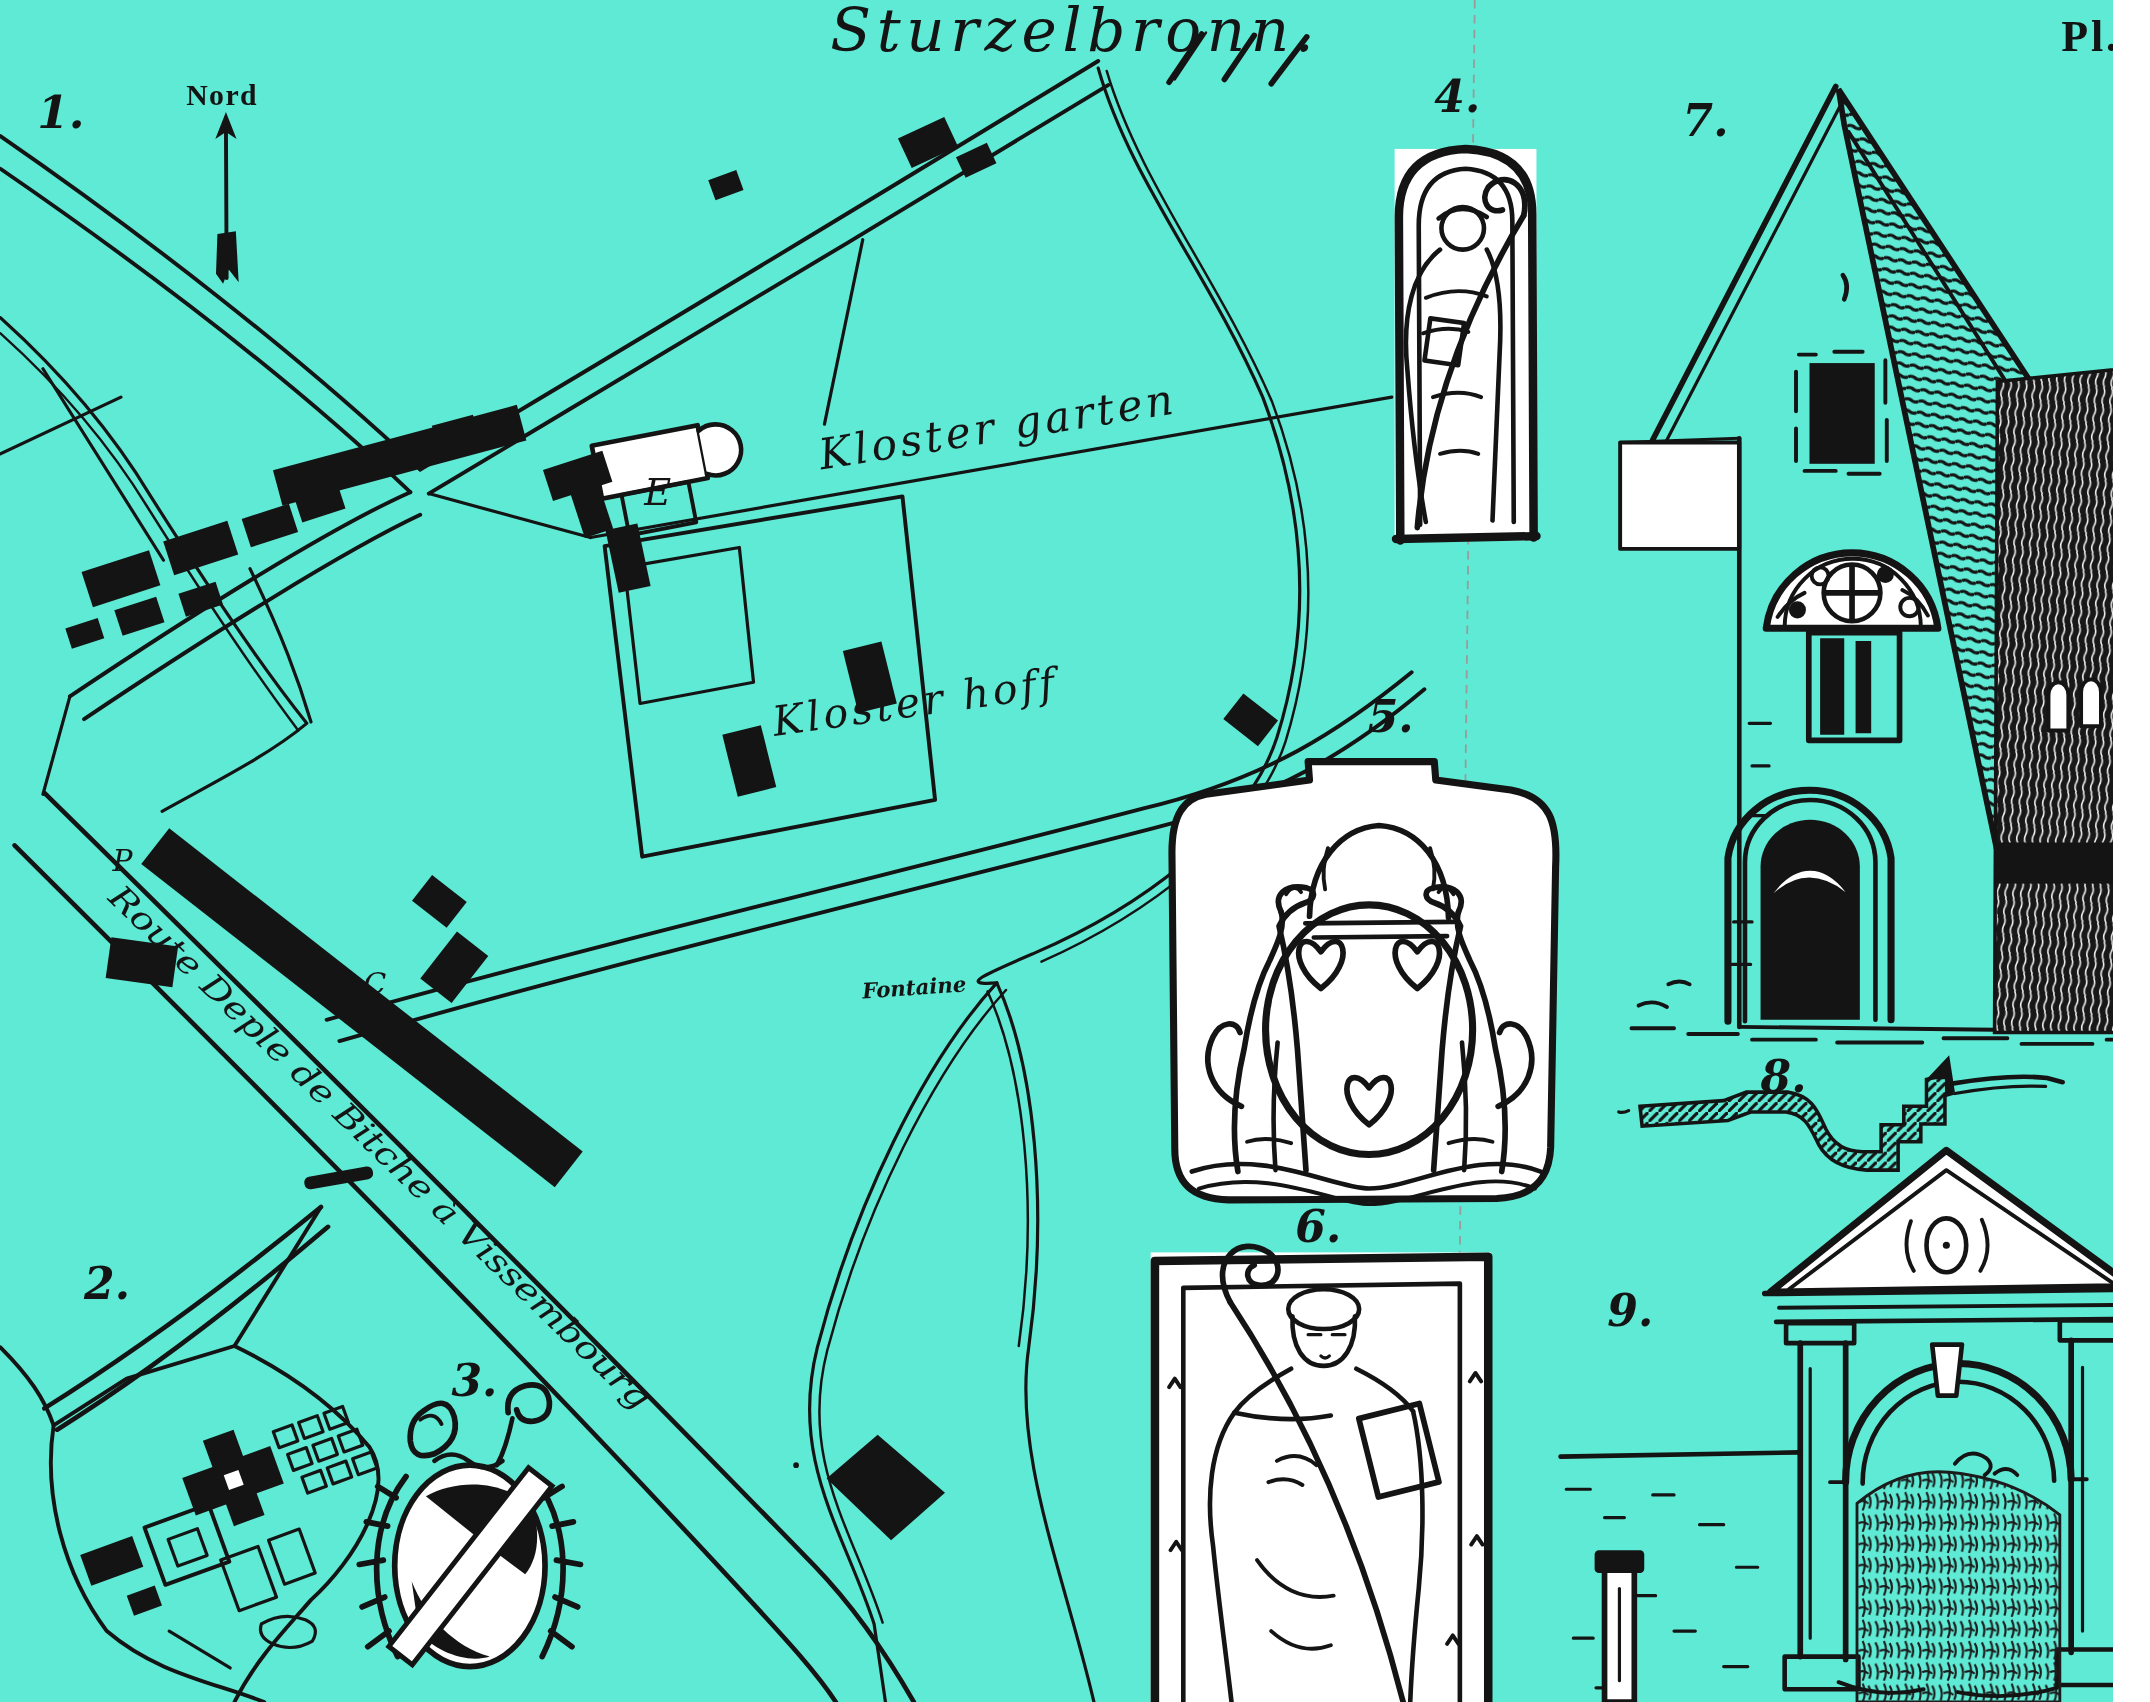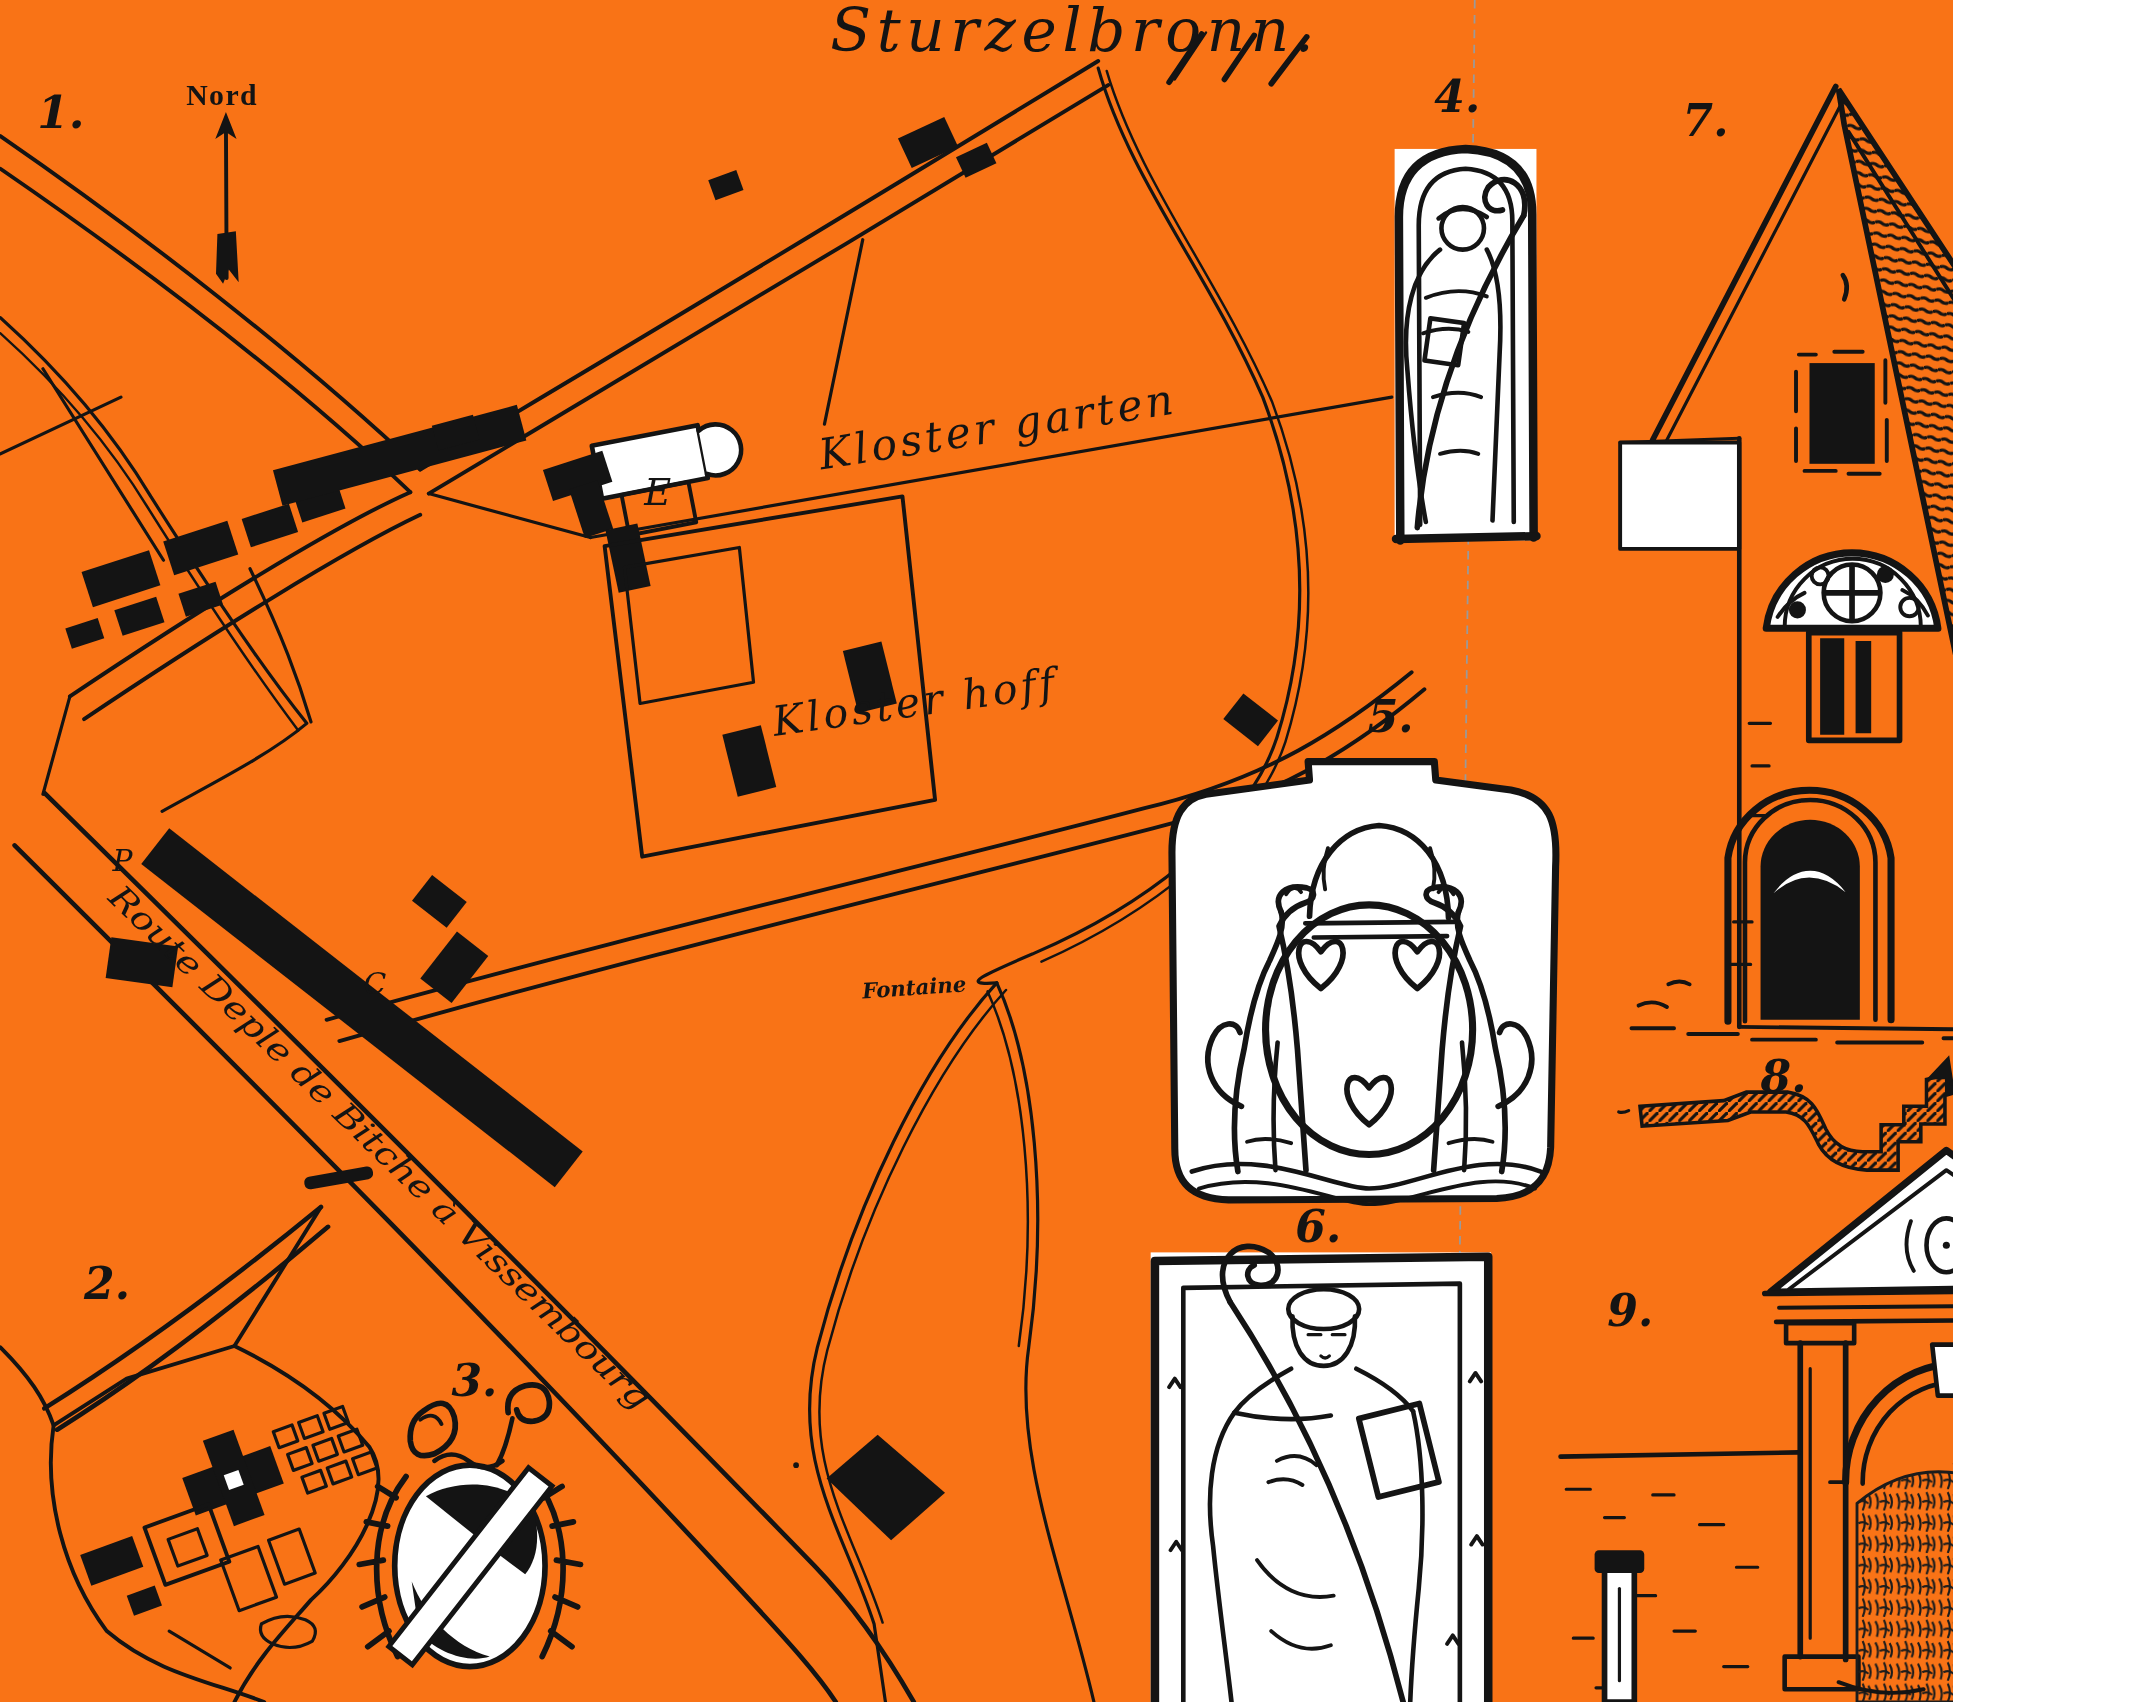--- a/index.html
+++ b/index.html
@@ -1,16 +1,16 @@
 <!DOCTYPE html>
 <html style="font-size:11.3px"><head>
 <meta charset="utf-8">
 <style>
   html,body{margin:0;padding:0;background:#ffffff;}
-  #plate{width:1953px;height:1702px;position:relative;background:#f97316;overflow:hidden;}
+  #plate{width:2113px;height:1702px;position:relative;background:#5eead4;overflow:hidden;}
   svg{display:block;}
   .ink{stroke:#141414;fill:none;stroke-linecap:round;stroke-linejoin:round;}.w3{stroke-width:3.5}.w4{stroke-width:4.5}.w5{stroke-width:5.5}
   .w6{stroke-width:6.5}.w8{stroke-width:8}.w10{stroke-width:10}.w12{stroke-width:12}
   .fillink{fill:#141414;stroke:none;}
   .white{fill:#ffffff;}
   text{fill:#141414;font-family:"DejaVu Serif",serif;}
   .script{font-style:italic;}
   .fignum{font-style:italic;font-weight:bold;}
   .caps{font-family:"Liberation Serif",serif;font-weight:bold;}
 </style>

